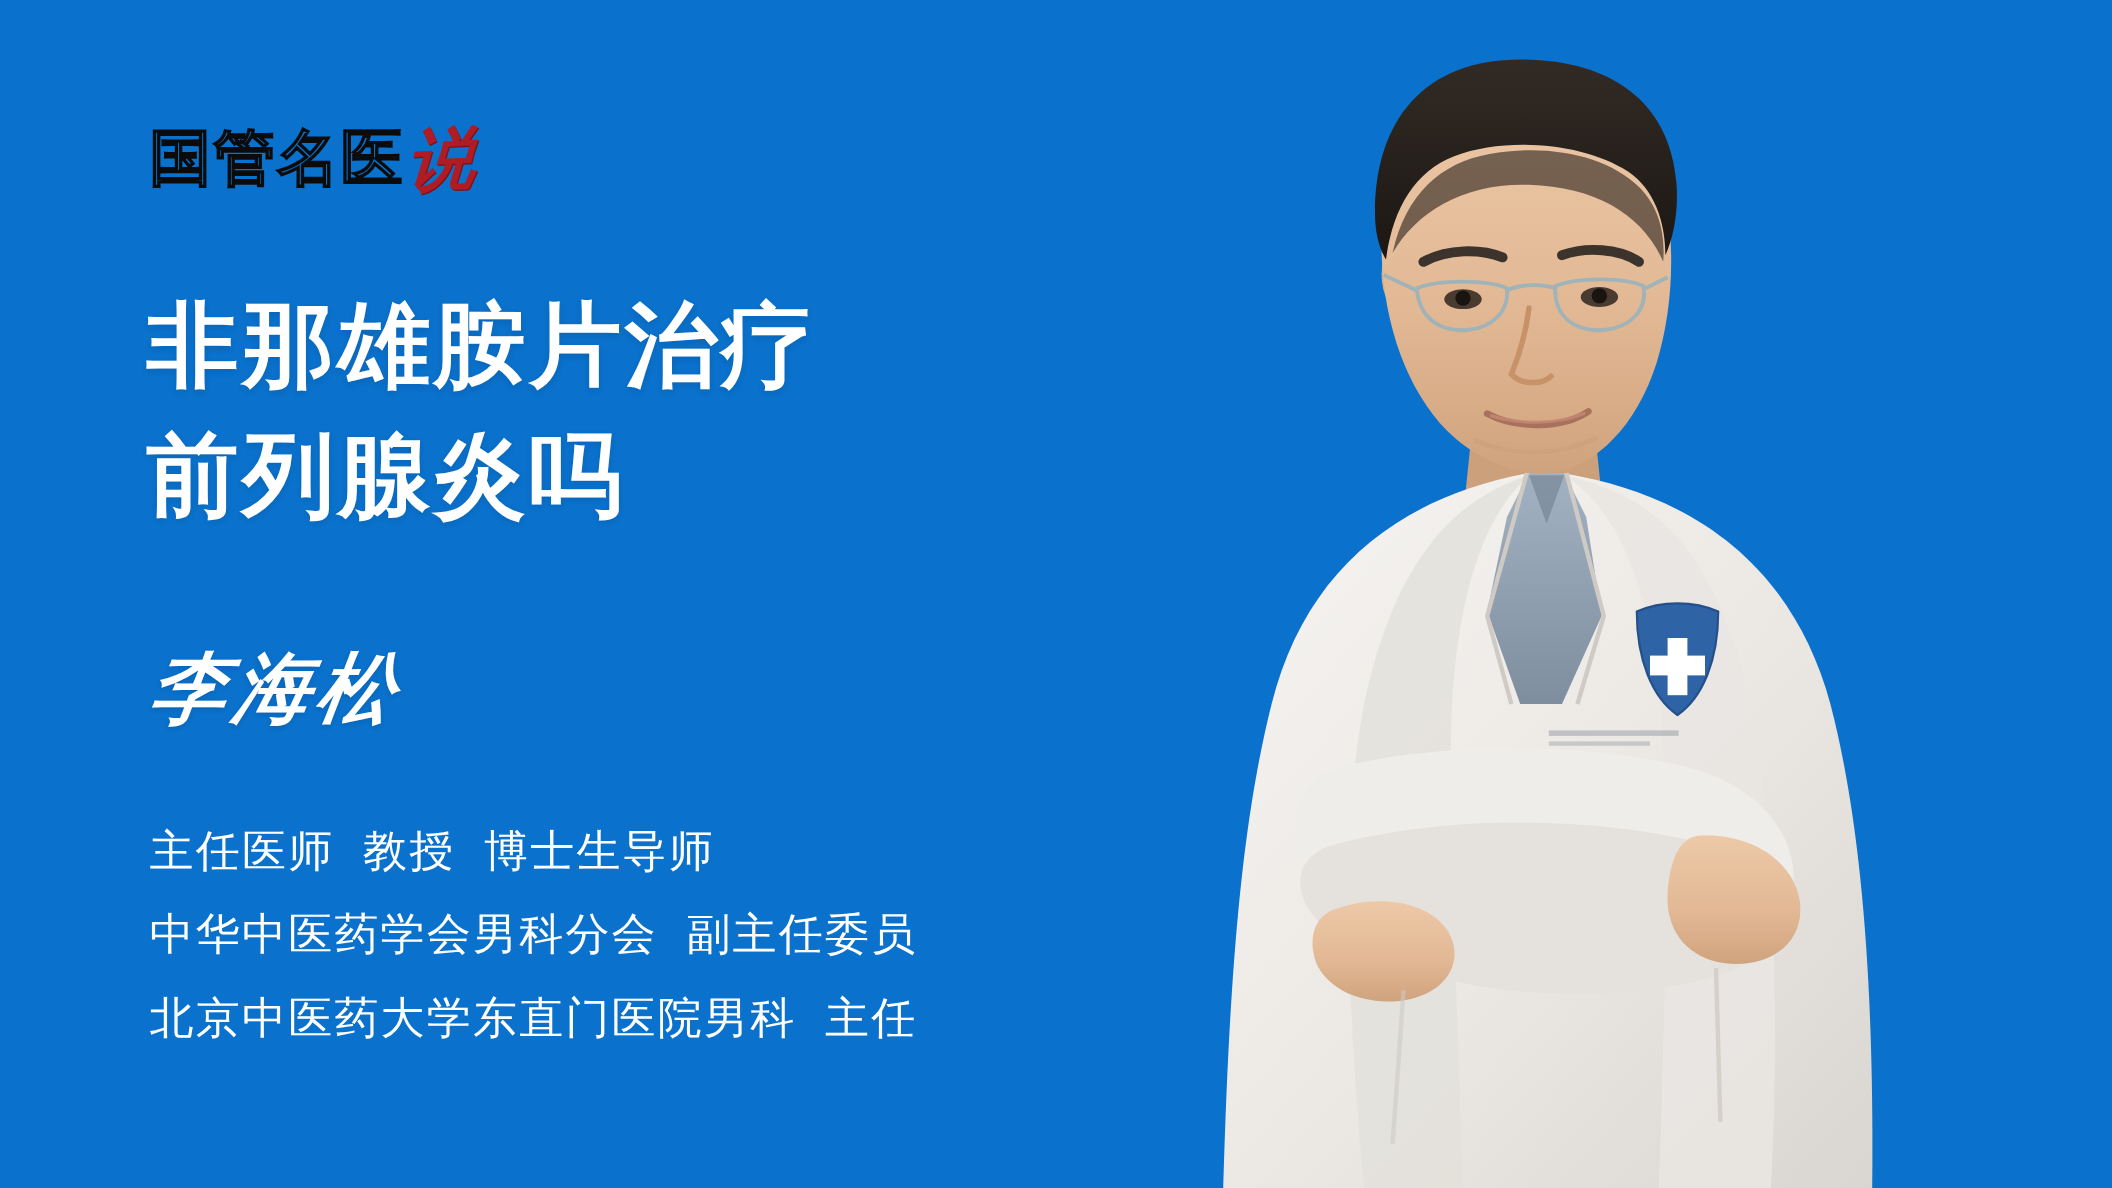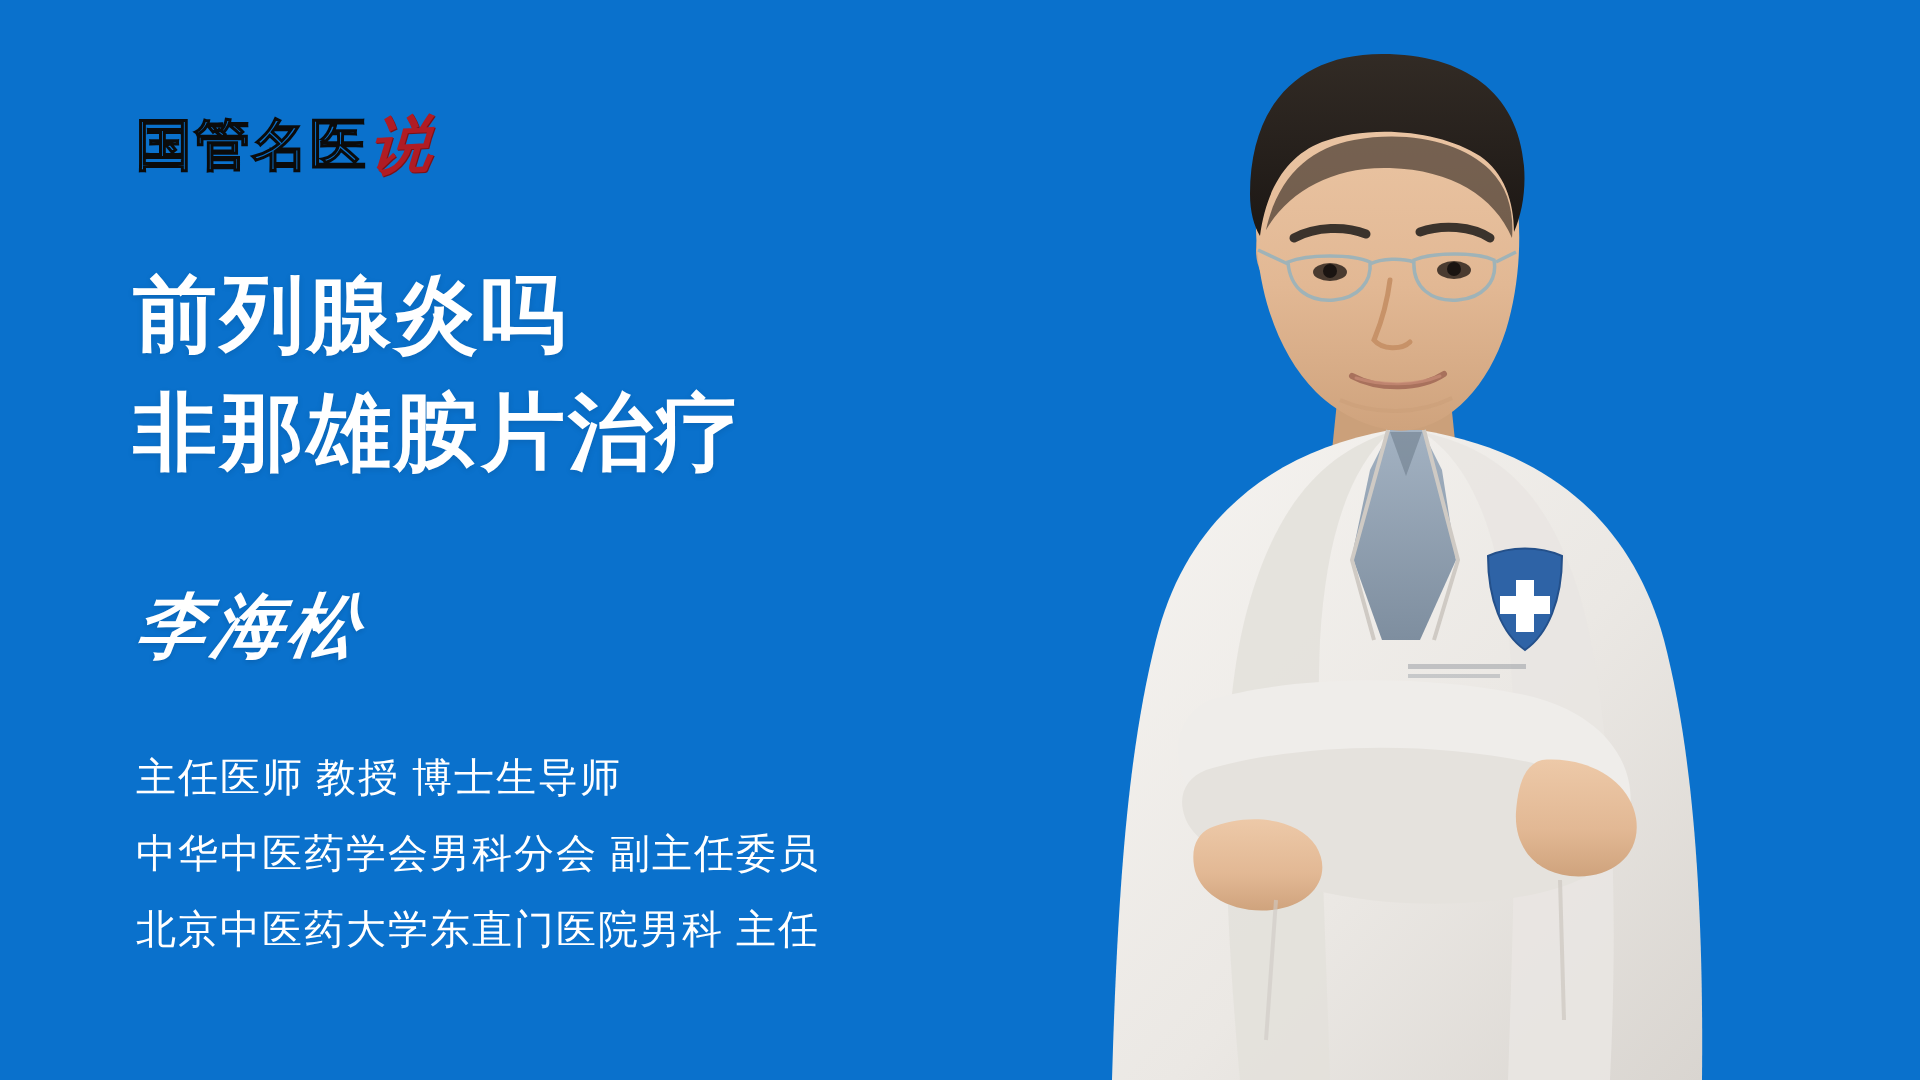--- a/index.html
+++ b/index.html
@@ -75,21 +75,21 @@
 
   
   #credentials {
     position:absolute;
     left:136px; top:740px;
     color:#ffffff;
     font-size:40px;
     line-height:76px;
     letter-spacing:2px;
     font-weight:400;
-    font-family:Liberation Serif, serif;
+    font-family:Liberation Mono, monospace;
   }
   #credentials .cred-line { display:block; white-space:nowrap; }
 
   
   #portrait {
     position:absolute;
     left:1090px; top:0;
     width:830px; height:1080px;
   }
   #portrait svg { display:block; width:830px; height:1080px; }
@@ -98,22 +98,22 @@
 <body>
 
 <div id="stage" style="background: rgb(10, 113, 204);">
 
   <div id="logo">
     <span class="logo-han">国管名医</span>
     <span class="logo-shuo">说</span>
   </div>
 
   <div id="title">
+    <span class="line">非那雄胺片治疗</span>
     <span class="line">前列腺炎吗</span>
-    <span class="line">非那雄胺片治疗</span>
   </div>
 
   <div id="doctor-name">李海松</div>
 
   <div id="credentials">
     <span class="cred-line">主任医师 教授 博士生导师</span>
     <span class="cred-line">中华中医药学会男科分会 副主任委员</span>
     <span class="cred-line">北京中医药大学东直门医院男科 主任</span>
   </div>
 

